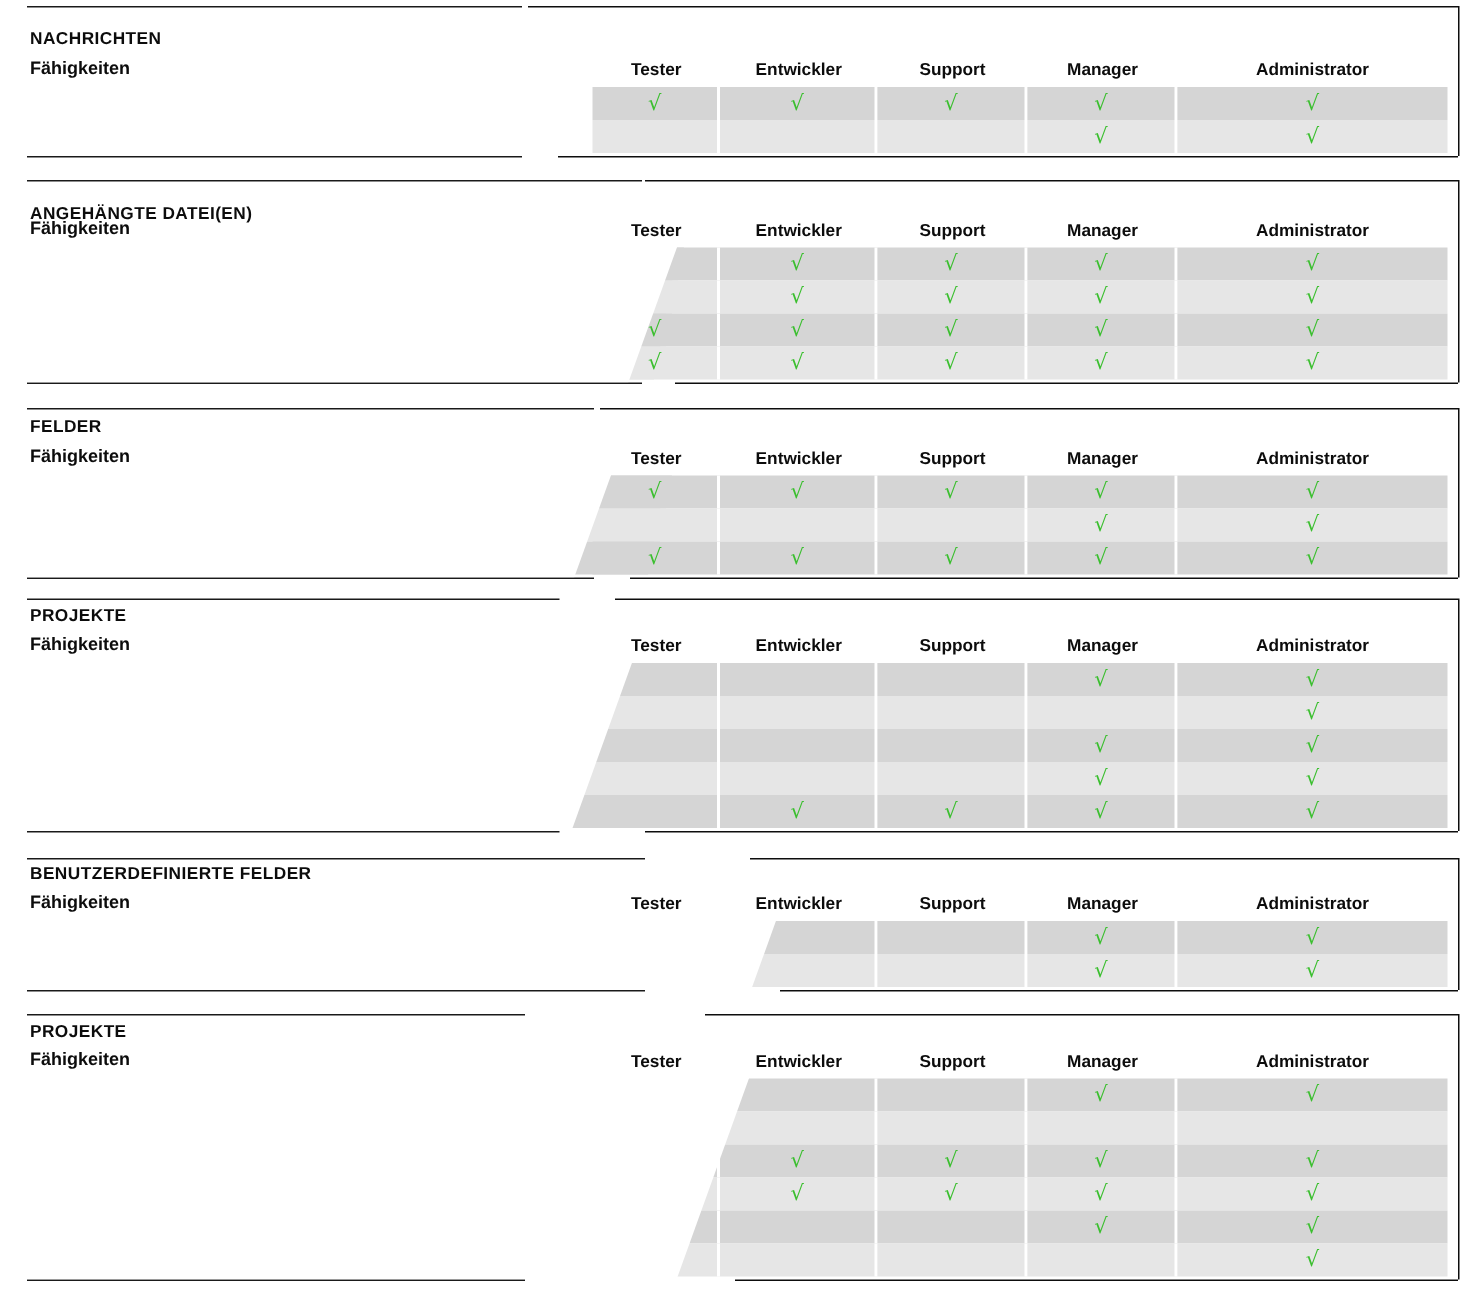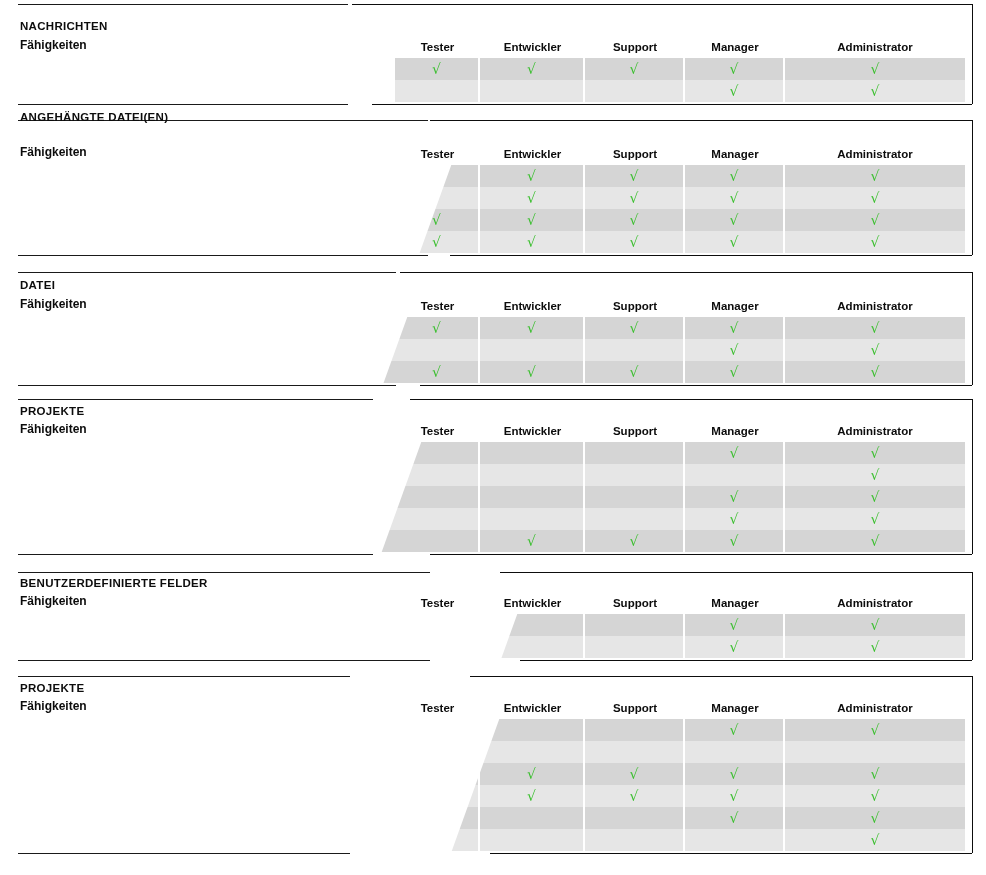--- a/index.html
+++ b/index.html
@@ -176,21 +176,21 @@
           <div class="gcell" style="left: 585px; width: 100px;"></div>
           <div class="gcell" style="left: 685px; width: 100px;"><span class="ck">√</span></div>
           <div class="gcell" style="left: 785px; width: 180px; border-right: none;"><span class="ck">√</span></div>
         </div>
         <div class="wedge" style="left: 0px; top: 56px; width: 422px; height: 48px; background: rgb(255, 255, 255); clip-path: polygon(0px 0px, 392px 0px, 374.72px 48px, 0px 48px);"></div>
       </div>
     </div>
     <div class="section" style="top: 0px;">
       <div class="left-panel">
         <div class="left-rule" style="top: 120px; width: 410px;"></div>
-        <div class="sect-title" style="top: 111px;">ANGEHÄNGTE DATEI(EN)</div>
+        <div class="sect-title" style="top: 137px;">ANGEHÄNGTE DATEI(EN)</div>
         <div class="cap-head" style="top: 145px;">Fähigkeiten</div>
         <div class="lrow odd" style="top: 165px; width: 986px;">
           <div class="bg" style="width: 430px; transform: skewX(-20deg) translateX(0px);"></div>
           <div class="txt">Liste der Anhänge ansehen</div>
         </div>
         <div class="lrow even" style="top: 187px; width: 986px;">
           <div class="bg" style="width: 426px; transform: skewX(-20deg) translateX(0px);"></div>
           <div class="txt">Anhänge herunterladen</div>
         </div>
         <div class="lrow odd" style="top: 209px; width: 986px;">
@@ -241,21 +241,21 @@
           <div class="gcell" style="left: 585px; width: 100px;"><span class="ck">√</span></div>
           <div class="gcell" style="left: 685px; width: 100px;"><span class="ck">√</span></div>
           <div class="gcell" style="left: 785px; width: 180px; border-right: none;"><span class="ck">√</span></div>
         </div>
         <div class="wedge" style="left: 0px; top: 163px; width: 482px; height: 92px; background: rgb(255, 255, 255); clip-path: polygon(0px 0px, 452px 0px, 418.88px 92px, 0px 92px);"></div>
       </div>
     </div>
     <div class="section" style="top: 0px;">
       <div class="left-panel">
         <div class="left-rule" style="top: 272px; width: 378px;"></div>
-        <div class="sect-title" style="top: 279px;">DATEI</div>
+        <div class="sect-title" style="top: 279px;">FELDER</div>
         <div class="cap-head" style="top: 297px;">Fähigkeiten</div>
         <div class="lrow odd" style="top: 317px; width: 986px;">
           <div class="bg" style="width: 422px; transform: skewX(-20deg) translateX(0px);"></div>
           <div class="txt">Filter speichern</div>
         </div>
         <div class="lrow even" style="top: 339px; width: 986px;">
           <div class="bg" style="width: 418px; transform: skewX(-20deg) translateX(0px);"></div>
           <div class="txt">Filter als gemeinsame speichern</div>
         </div>
         <div class="lrow odd" style="top: 361px; width: 986px;">

